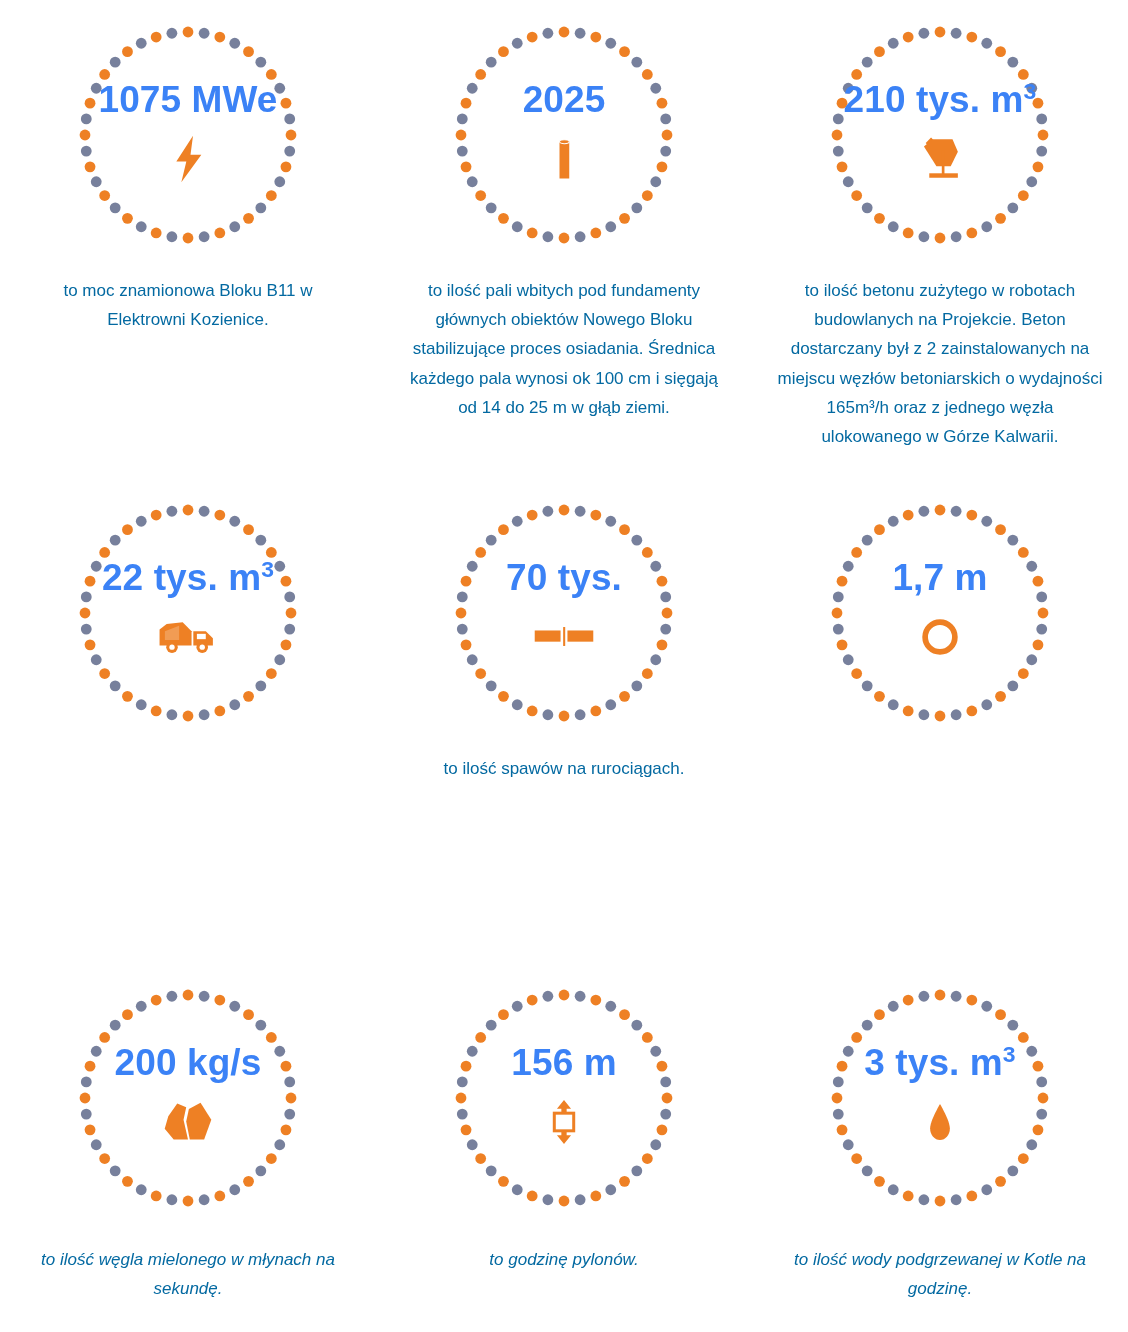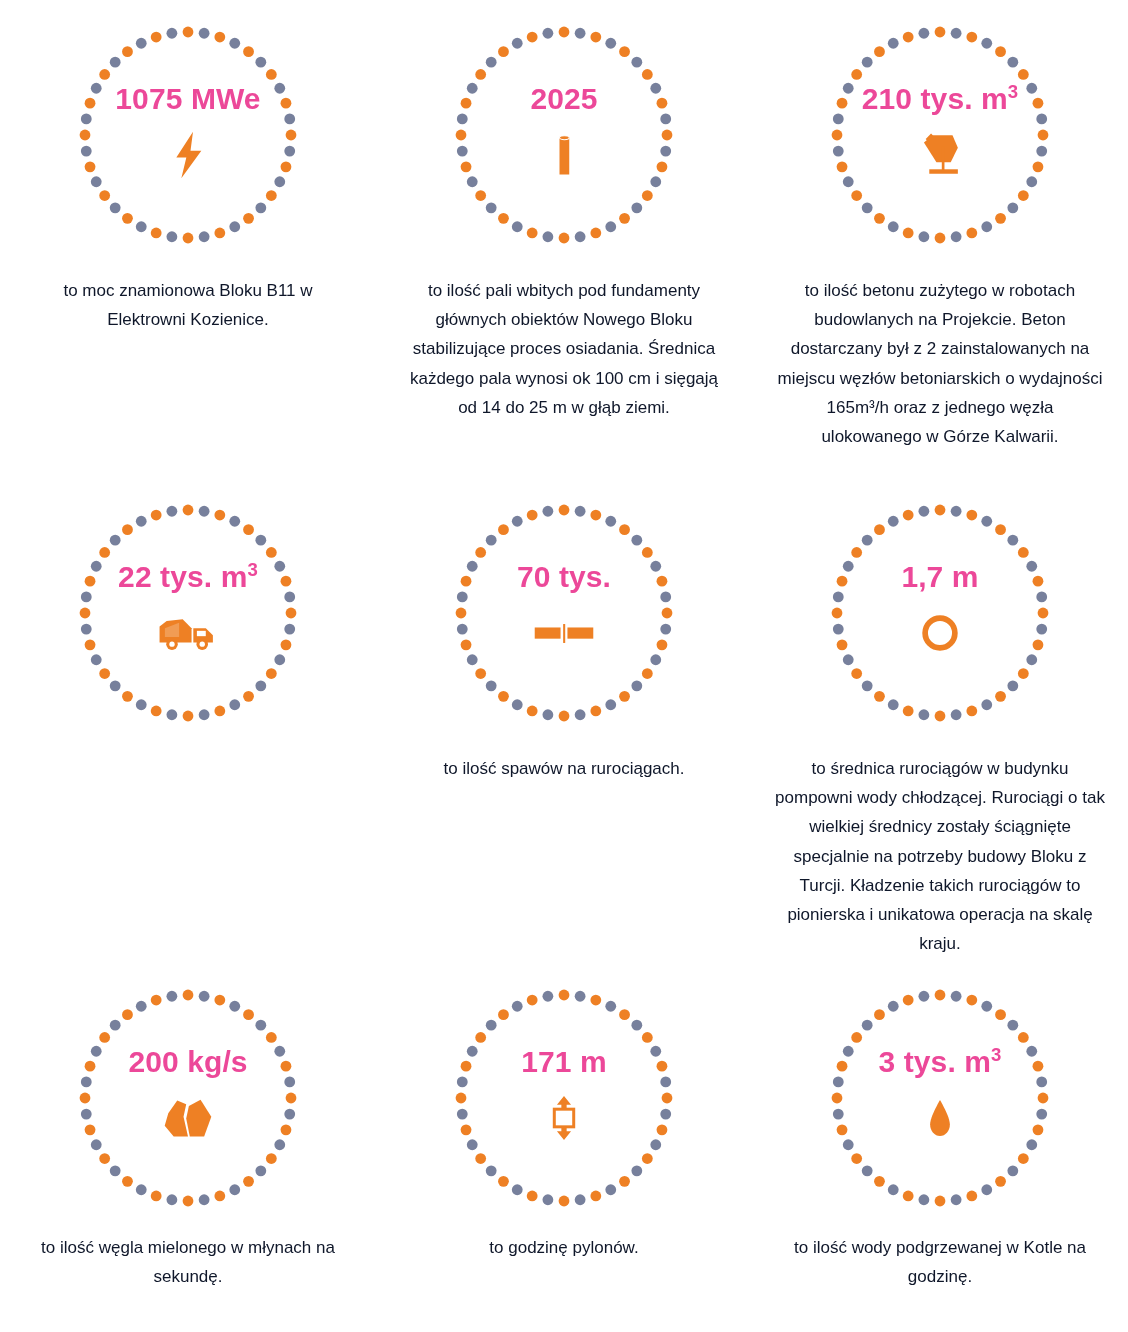--- a/index.html
+++ b/index.html
@@ -47,23 +47,23 @@
   .dial-inner {
     position: absolute;
     inset: 0;
     display: flex;
     flex-direction: column;
     align-items: center;
     justify-content: center;
     gap: 4px;
   }
   .dial-value {
-    font-size: 30px;
+    font-size: 37px;
     font-weight: bold;
-    color: #ec4899;
+    color: #3b82f6;
     letter-spacing: 0.1px;
     line-height: 1;
     white-space: nowrap;
   }
   .dial-value sup {
     font-size: 0.62em;
     vertical-align: super;
     line-height: 0;
   }
   .dial-icon {
@@ -72,28 +72,28 @@
     justify-content: center;
     width: 66px;
     height: 62px;
     margin-top: 6px;
   }
 
   
   .stat-caption {
     margin-top: 30px;
     text-align: center;
-    color: #0f172a;
+    color: #0369a1;
     font-size: 17px;
     line-height: 1.72;
     max-width: 330px;
   }
 
   
-  .row-3 .stat-caption { margin-top: 24px; }
+  .row-3 .stat-caption { margin-top: 36px; font-style: italic; }
 </style>
 </head>
 <body>
 
 <div class="infographic-grid">
 
   <div class="stat-card row-1">
     <div class="dial">
       <svg class="ring" viewBox="0 0 222 222">
           <circle cx="111.00" cy="8.00" r="5.4" fill="#ee8024"></circle>
@@ -443,21 +443,20 @@
         <div class="dial-value">
           <span>1,7 m</span><sup></sup>
         </div>
         <div class="dial-icon">
           <svg viewBox="0 0 48 48" width="42" height="42">
             <circle cx="24" cy="24" r="17" fill="none" stroke="#ee8024" stroke-width="6.5"></circle>
           </svg>
         </div>
       </div>
     </div>
-    <p class="stat-caption">to średnica rurociągów w budynku pompowni wody chłodzącej. Rurociągi o tak wielkiej średnicy zostały ściągnięte specjalnie na potrzeby budowy Bloku z Turcji. Kładzenie takich rurociągów to pionierska i unikatowa operacja na skalę kraju.</p>
   </div>
 
   <div class="stat-card row-3">
     <div class="dial">
       <svg class="ring" viewBox="0 0 222 222">
           <circle cx="111.00" cy="8.00" r="5.4" fill="#ee8024"></circle>
           <circle cx="127.11" cy="9.27" r="5.4" fill="#77809c"></circle>
           <circle cx="142.83" cy="13.04" r="5.4" fill="#ee8024"></circle>
           <circle cx="157.76" cy="19.23" r="5.4" fill="#77809c"></circle>
           <circle cx="171.54" cy="27.67" r="5.4" fill="#ee8024"></circle>
@@ -551,21 +550,21 @@
           <circle cx="19.23" cy="64.24" r="5.4" fill="#77809c"></circle>
           <circle cx="27.67" cy="50.46" r="5.4" fill="#ee8024"></circle>
           <circle cx="38.17" cy="38.17" r="5.4" fill="#77809c"></circle>
           <circle cx="50.46" cy="27.67" r="5.4" fill="#ee8024"></circle>
           <circle cx="64.24" cy="19.23" r="5.4" fill="#77809c"></circle>
           <circle cx="79.17" cy="13.04" r="5.4" fill="#ee8024"></circle>
           <circle cx="94.89" cy="9.27" r="5.4" fill="#77809c"></circle>
         </svg>
       <div class="dial-inner">
         <div class="dial-value">
-          <span>171 m</span><sup></sup>
+          <span>156 m</span><sup></sup>
         </div>
         <div class="dial-icon">
           <svg viewBox="0 0 34 52" width="30" height="46">
             <path d="M17 1 L25 11 L20 11 L20 16 L14 16 L14 11 L9 11 Z" fill="#ee8024"></path>
             <path d="M17 51 L9 41 L14 41 L14 36 L20 36 L20 41 L25 41 Z" fill="#ee8024"></path>
             <rect x="6" y="16" width="22" height="20" fill="none" stroke="#ee8024" stroke-width="3.4"></rect>
           </svg>
         </div>
       </div>
     </div>

